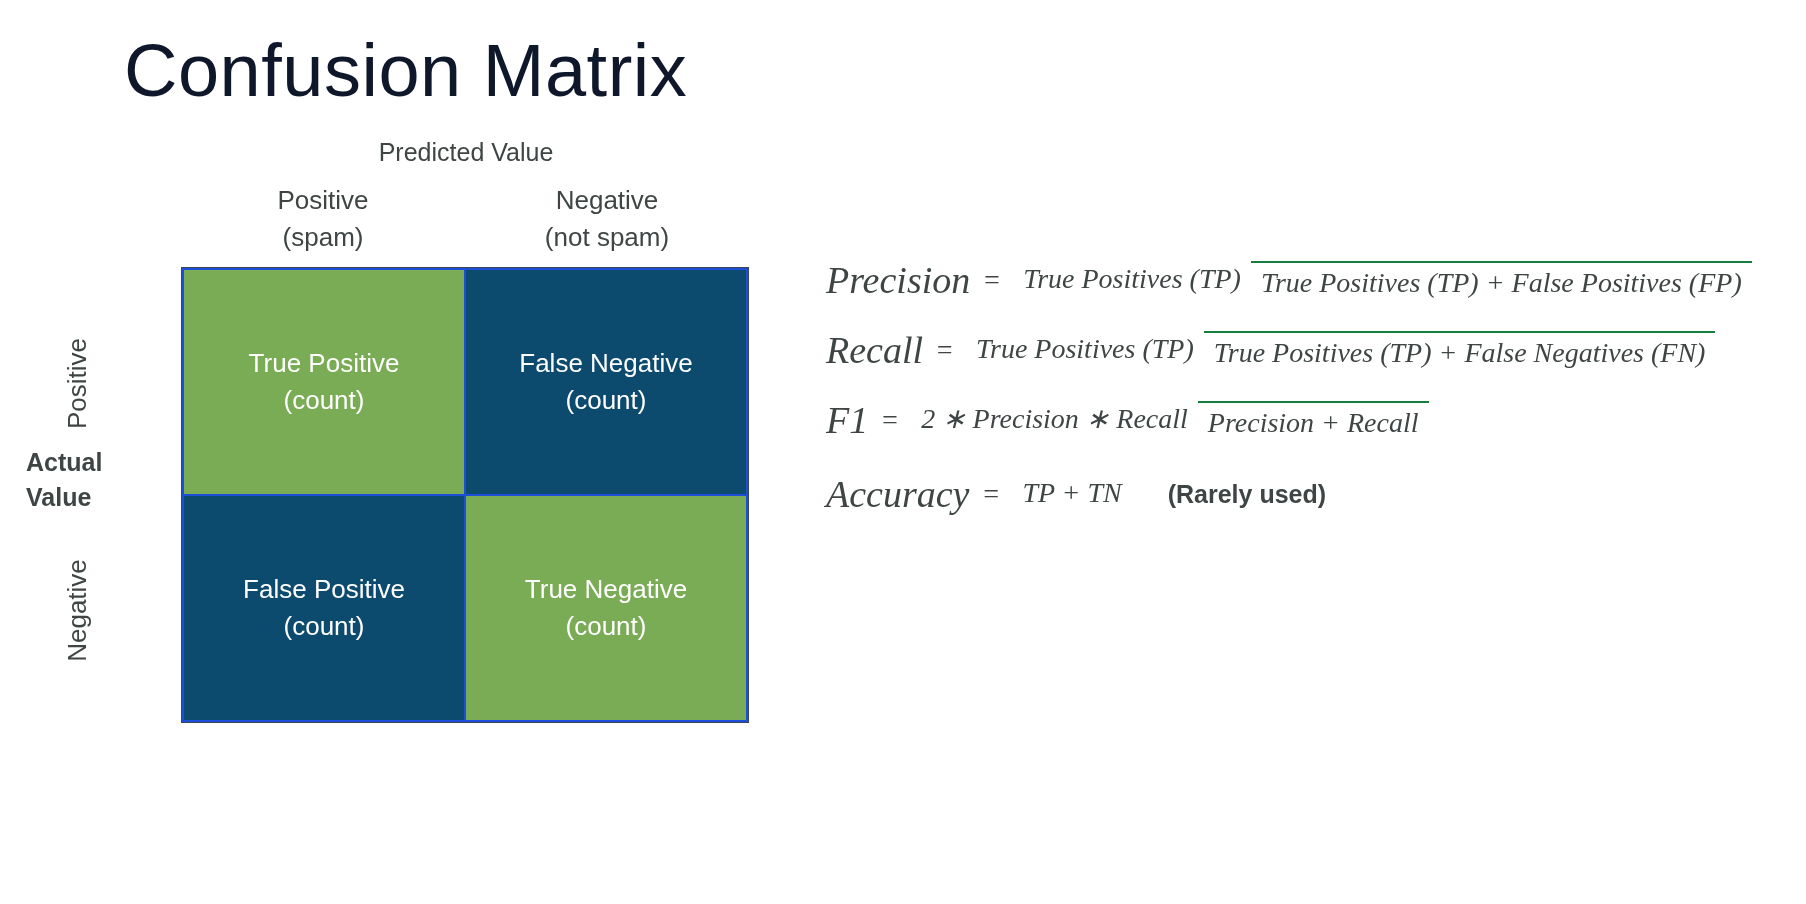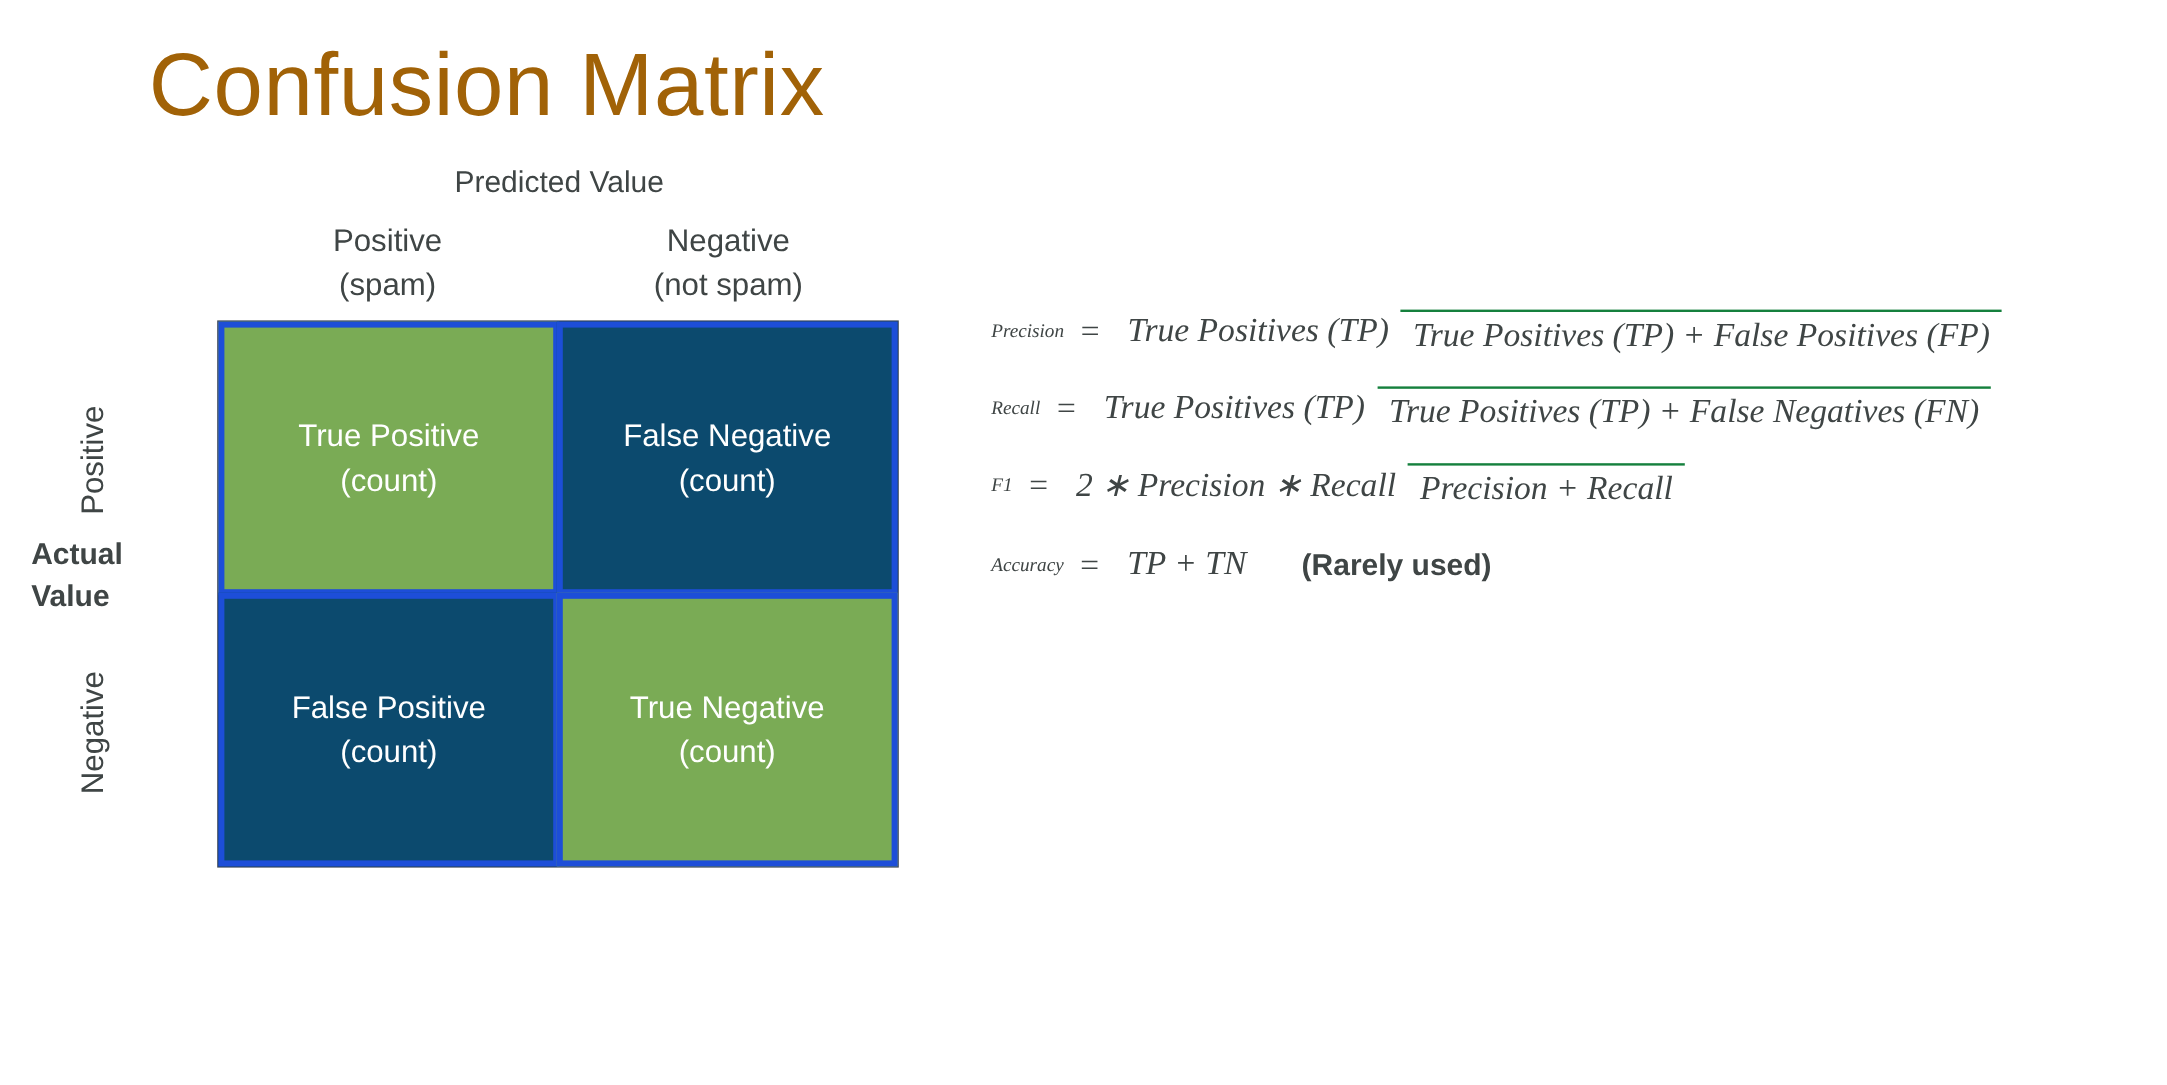--- a/index.html
+++ b/index.html
@@ -16,21 +16,21 @@
   }
 
   
   #slide-title {
     position: absolute;
     left: 124px;
     top: 28px;
     font-size: 74px;
     font-weight: 300;
     letter-spacing: 0.5px;
-    color: #a16207;
+    color: #0f172a;
     white-space: nowrap;
   }
 
   
   #matrix-block {
     position: absolute;
     left: 0px;
     top: 130px;
     width: 800px;
     height: 610px;
@@ -96,21 +96,21 @@
   }
   .cell {
     display: flex;
     flex-direction: column;
     align-items: center;
     justify-content: center;
     color: #ffffff;
     font-size: 26px;
     line-height: 1.42;
     box-sizing: border-box;
-    border: 5px solid #1d4ed8;
+    border: 2px solid #1d4ed8;
     margin: -1px;
   }
   .cell .cell-line { display: block; }
   .cell-green  { background: #7aab55; }
   .cell-orange { background: #0c4a6e; }
 
   
   #formulas {
     position: absolute;
     left: 826px;
@@ -120,21 +120,21 @@
     font-family: "Liberation Serif", serif;
     font-style: italic;
   }
   .formula {
     display: flex;
     align-items: center;
     margin-bottom: 26px;
     white-space: nowrap;
   }
   .formula-lhs {
-    font-size: 16px;
+    font-size: 38px;
     padding-right: 12px;
   }
   .formula-eq {
     font-size: 28px;
     padding-right: 12px;
   }
   .fraction {
     display: inline-flex;
     flex-direction: row;
     align-items: center;

